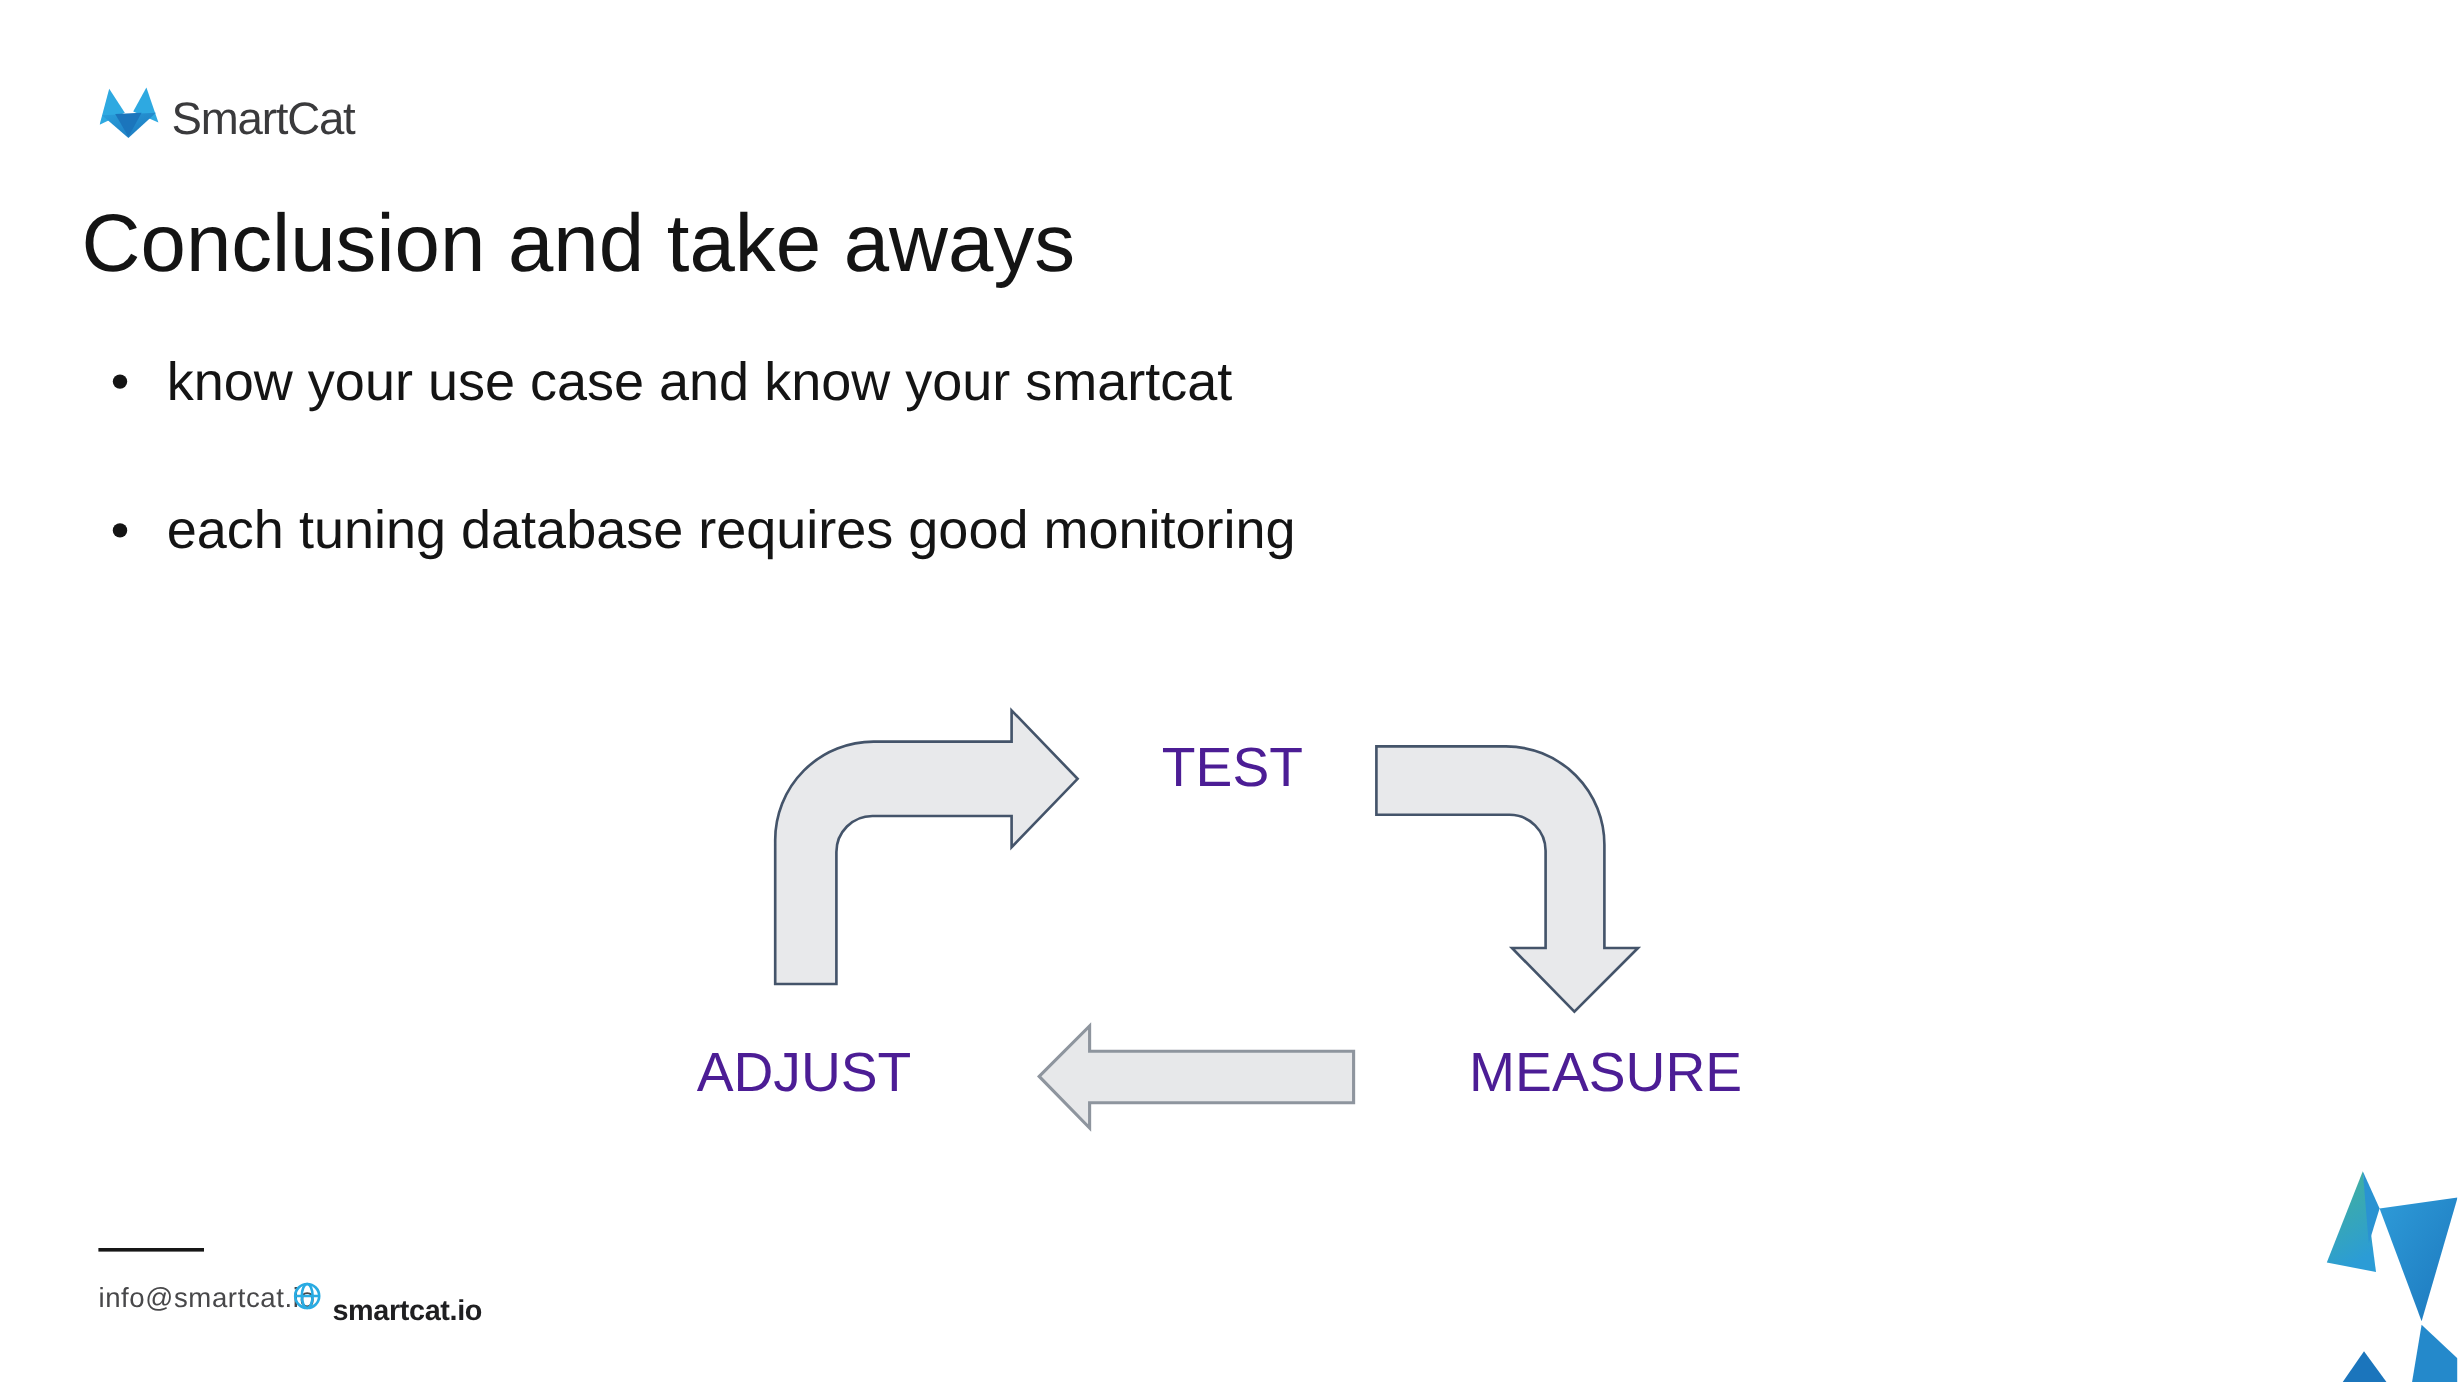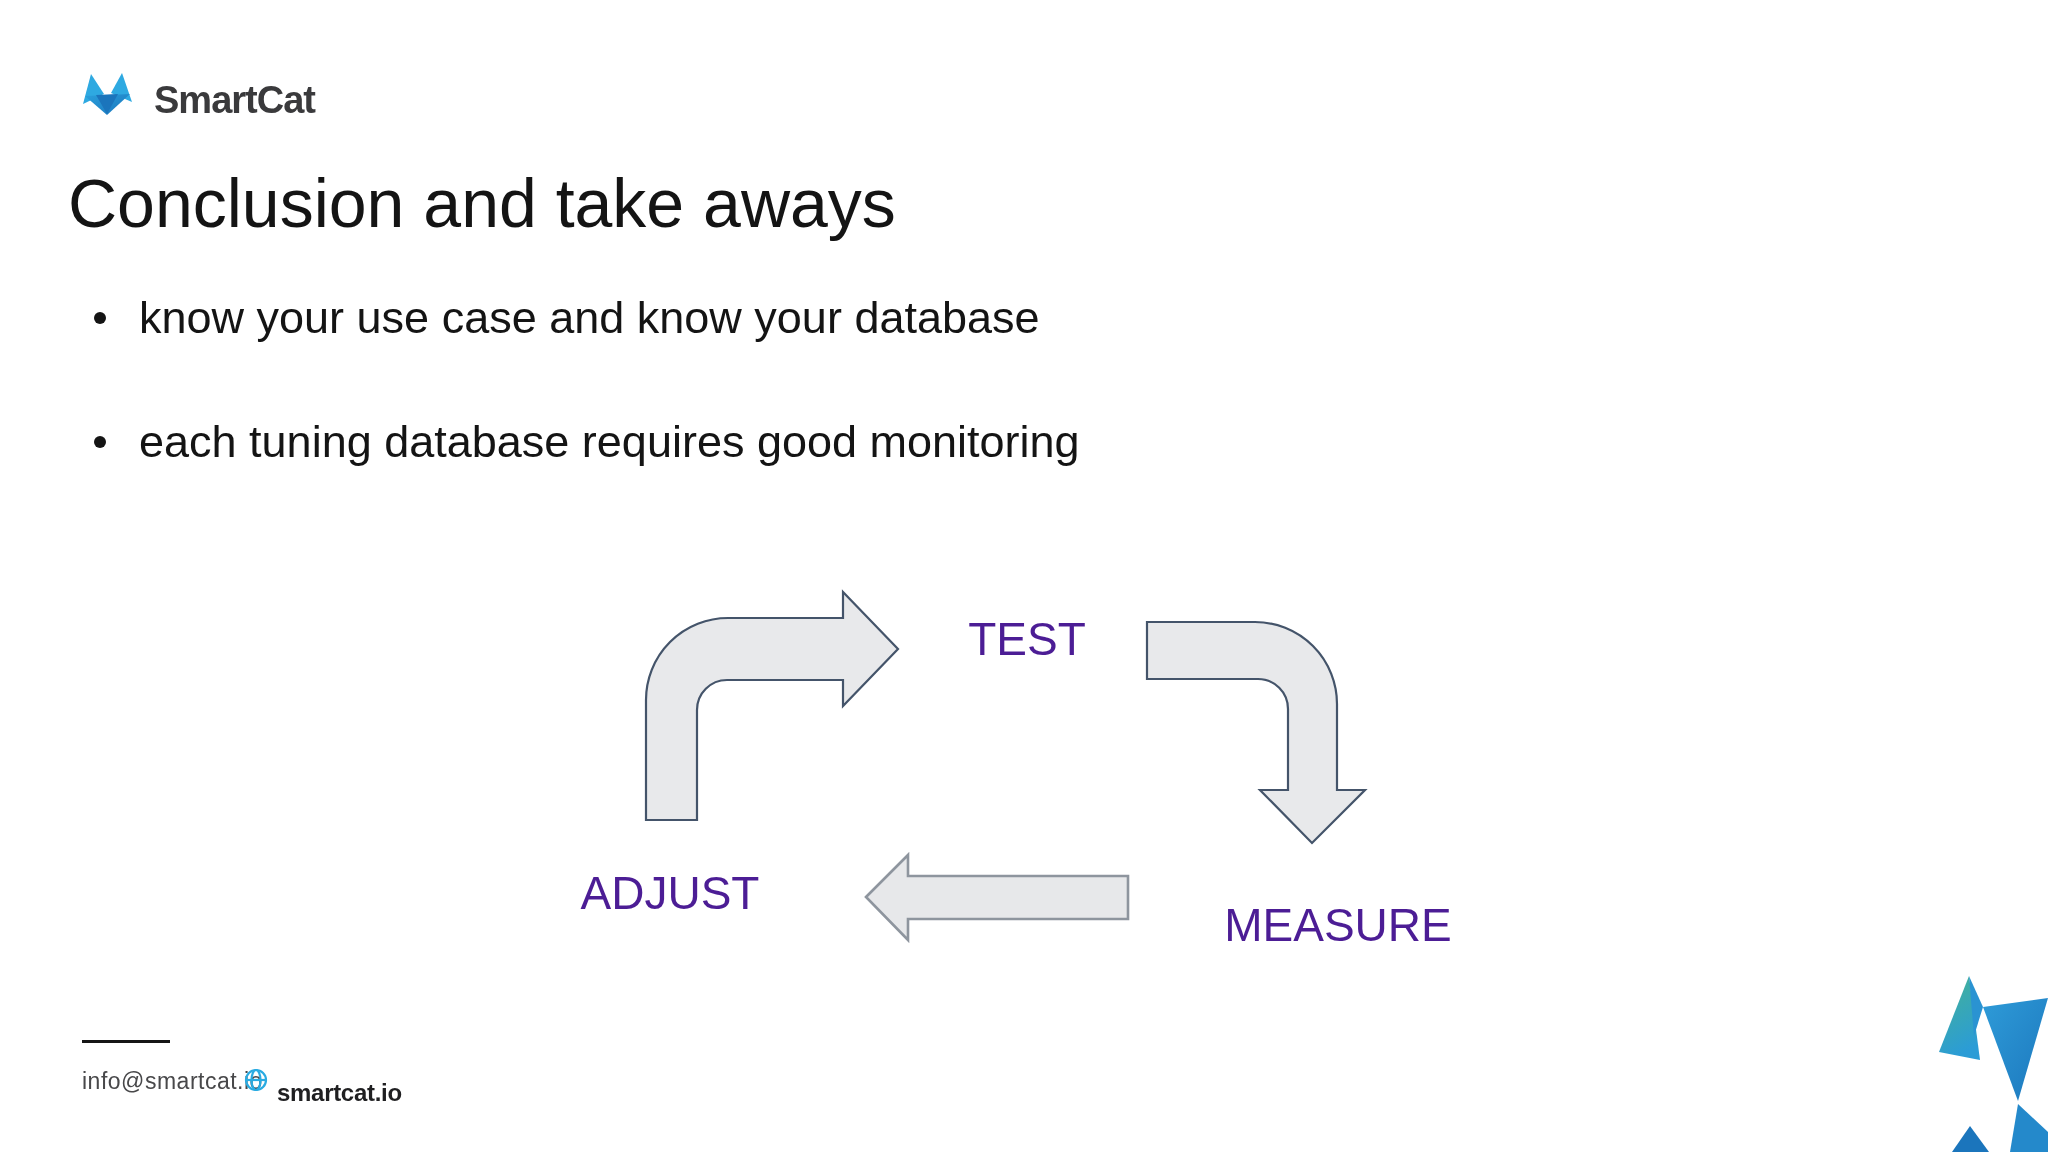--- a/index.html
+++ b/index.html
@@ -6,21 +6,21 @@
   body{
     width:2048px;height:1152px;position:relative;overflow:hidden;
     background:#ffffff;
     font-family:"Liberation Sans","DejaVu Sans",sans-serif;
   }
   .abs{position:absolute;}
 
   
   .brand-logo{left:83px;top:72px;}
   .brand-name{
-    left:154px;top:79px;font-size:38px;font-weight:bold;color:#3a3a3c;
+    left:143px;top:79px;font-size:38px;font-weight:normal;color:#3a3a3c;
     letter-spacing:-1px;
   }
 
   
   .slide-title{
     left:68px;top:164px;font-size:68px;color:#141414;letter-spacing:0px;
     white-space:nowrap;
   }
 
   
@@ -38,21 +38,21 @@
   
   .arrow-layer{left:0;top:0;}
   .cycle-arrow{stroke:#44546a;stroke-width:2.2;stroke-linejoin:miter;}
   .straight-arrow{stroke:#8e959e;stroke-width:2.6;stroke-linejoin:miter;}
   .dlabel{
     font-size:46px;color:#4c1d95;width:340px;text-align:center;
     white-space:nowrap;
   }
   .dlabel-test{left:857px;top:612px;}
   .dlabel-adjust{left:500px;top:866px;text-align:center;}
-  .dlabel-measure{left:1168px;top:866px;margin-top:32px;}
+  .dlabel-measure{left:1168px;top:866px;}
 
   
   .footer-divider{left:82px;top:1040px;width:88px;height:3px;background:#161616;}
   .footer-email{left:82px;top:1068px;font-size:23px;color:#48484a;letter-spacing:0.5px;}
   .globe{left:244px;top:1068px;}
   .footer-website{left:277px;top:1067px;font-size:24px;font-weight:bold;color:#1f1f21;letter-spacing:-0.3px;margin-top:12px;}
 
   .corner-logo{left:1870px;top:940px;}
 </style>
 </head>
@@ -71,21 +71,21 @@
     <polygon points="2,24 47,22 24,43" fill="url(#faceGrad)"></polygon>
     <polygon points="13,23 35,22 24,42" fill="#1b75bc"></polygon>
   </svg>
 </span>
 <div class="abs brand-name">SmartCat</div>
 
 <div class="abs slide-title">Conclusion and take aways</div>
 
 <div class="abs bullet bullet-1">
   <span class="dot"></span>
-  <span>know your use case and know your database</span>
+  <span>know your use case and know your smartcat</span>
 </div>
 <div class="abs bullet bullet-2">
   <span class="dot"></span>
   <span>each tuning database requires good monitoring</span>
 </div>
 
 <svg class="abs arrow-layer" width="2048" height="1152" viewBox="0 0 2048 1152">
   <path class="cycle-arrow" d="M646,820 L646,700 A82,82 0 0 1 728,618 L843,618 L843,592 L898,649 L843,706 L843,680 L727,680 A30,30 0 0 0 697,710 L697,820 Z" fill="#e8e9eb"></path>
   <path class="cycle-arrow" d="M1147,622 L1255,622 A82,82 0 0 1 1337,704 L1337,790 L1365,790 L1312,843 L1260,790 L1288,790 L1288,709 A30,30 0 0 0 1258,679 L1147,679 Z" fill="#e8e9eb"></path>
   <path class="straight-arrow" d="M866,897 L908,855 L908,876 L1128,876 L1128,919 L908,919 L908,940 Z" fill="#e7e8ea"></path>

